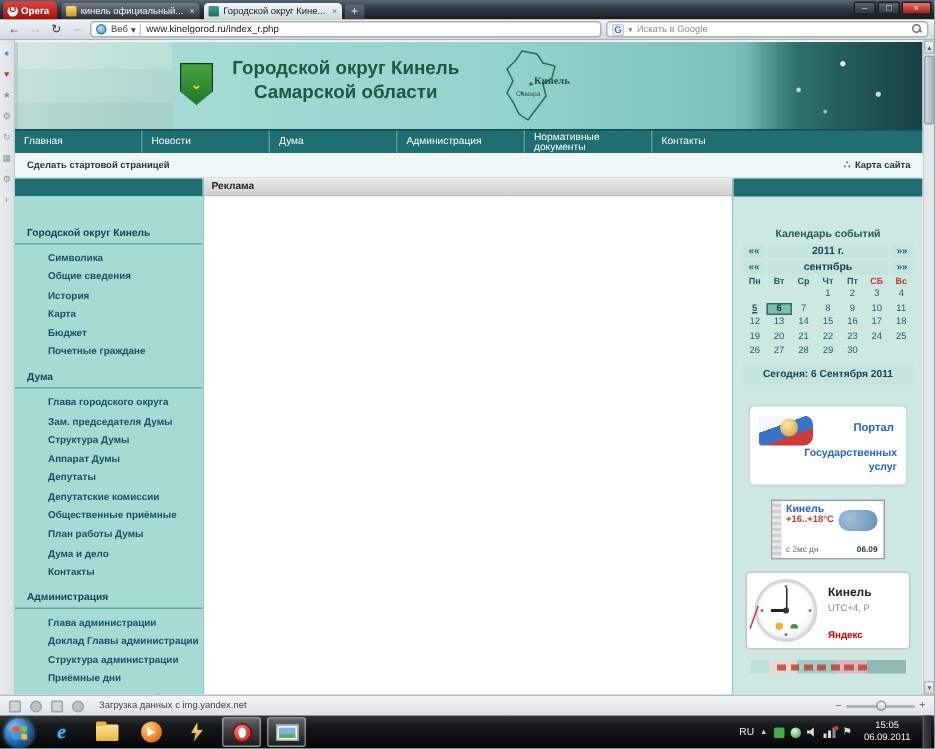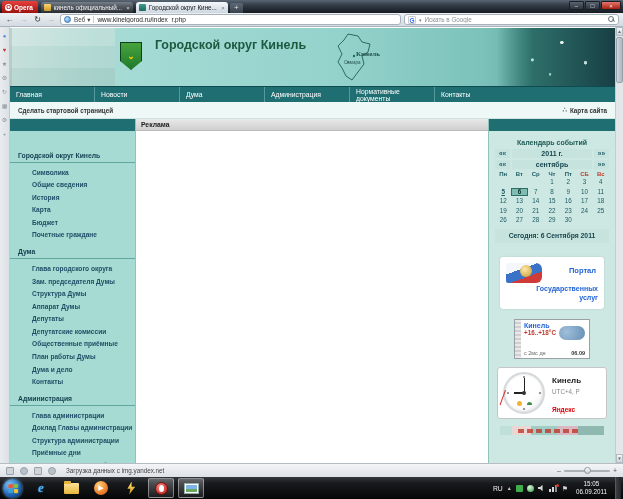--- a/index.html
+++ b/index.html
@@ -111,21 +111,21 @@
     border-bottom:1px solid #5fa8a0;margin:0 0 2px 0;}
   .sb-items{padding:1px 0 4px 0;}
   .sb-item{font-size:6.6px;font-weight:bold;color:#1c4f66;padding:2.5px 2px 2.5px 22px;line-height:1.15;}
 
   .maincol{flex:1;background:#fff;border-right:1px solid #8fc4bd;display:flex;flex-direction:column;}
   .adbar{height:12px;background:linear-gradient(#e9e9e9,#cfcfcf);border-bottom:1px solid #bbb;
     font-size:6.8px;font-weight:bold;color:#222;display:flex;align-items:center;padding-left:5px;}
   .mainbody{flex:1;background:#fff;}
 
   .rightcol{width:126px;display:flex;flex-direction:column;background:#cde8e3;}
-  .rightinner{flex:1;display:flex;flex-direction:column;align-items:center;padding-top:8px;overflow:hidden;}
+  .rightinner{flex:1;display:flex;flex-direction:column;align-items:center;padding-top:22px;overflow:hidden;}
 
   .cal{width:114px;}
   .cal-title{font-size:7px;font-weight:bold;color:#1c5a52;text-align:center;margin-bottom:3px;}
   .cal-nav{display:flex;gap:2px;margin-bottom:2px;}
   .cal-nav .nbtn{background:#c6e3de;border-radius:1px;font-size:6.5px;font-weight:bold;color:#1d5b63;
     padding:1px 4px;}
   .cal-nav .nlabel{flex:1;background:#c6e3de;border-radius:1px;font-size:7px;font-weight:bold;
     color:#17454d;text-align:center;padding:1px 0;}
   .cal-dow{display:grid;grid-template-columns:repeat(7,1fr);margin:2px 0 1px;}
   .cal-dow span{font-size:6px;font-weight:bold;color:#1d5b63;text-align:center;}
@@ -299,20 +299,21 @@
     <div class="viewport">
 
       <div class="banner">
         <div class="bphoto-l"></div>
         <div class="bphoto-r"></div>
         <div class="crest">
           <span class="crest-mark">⌄</span>
         </div>
         <div class="btitle">
           <div>Городской округ Кинель</div>
+          <div>Самарской области</div>
         </div>
         <div class="bmap">
           <svg viewBox="0 0 70 52">
             <path d="M30 2 L40 4 L44 10 L52 12 L50 20 L44 24 L46 32 L40 40 L34 48 L28 44 L24 36 L20 30 L24 22 L20 14 L26 8 Z" fill="none" stroke="#2a6b5e" stroke-width="1"></path>
             <circle cx="36" cy="24" r="1.2" fill="#2a6b5e"></circle>
             <circle cx="30" cy="30" r="1" fill="#2a6b5e"></circle>
           </svg>
           <span class="city">Кинель</span>
           <span class="reg">Самара</span>
         </div>

